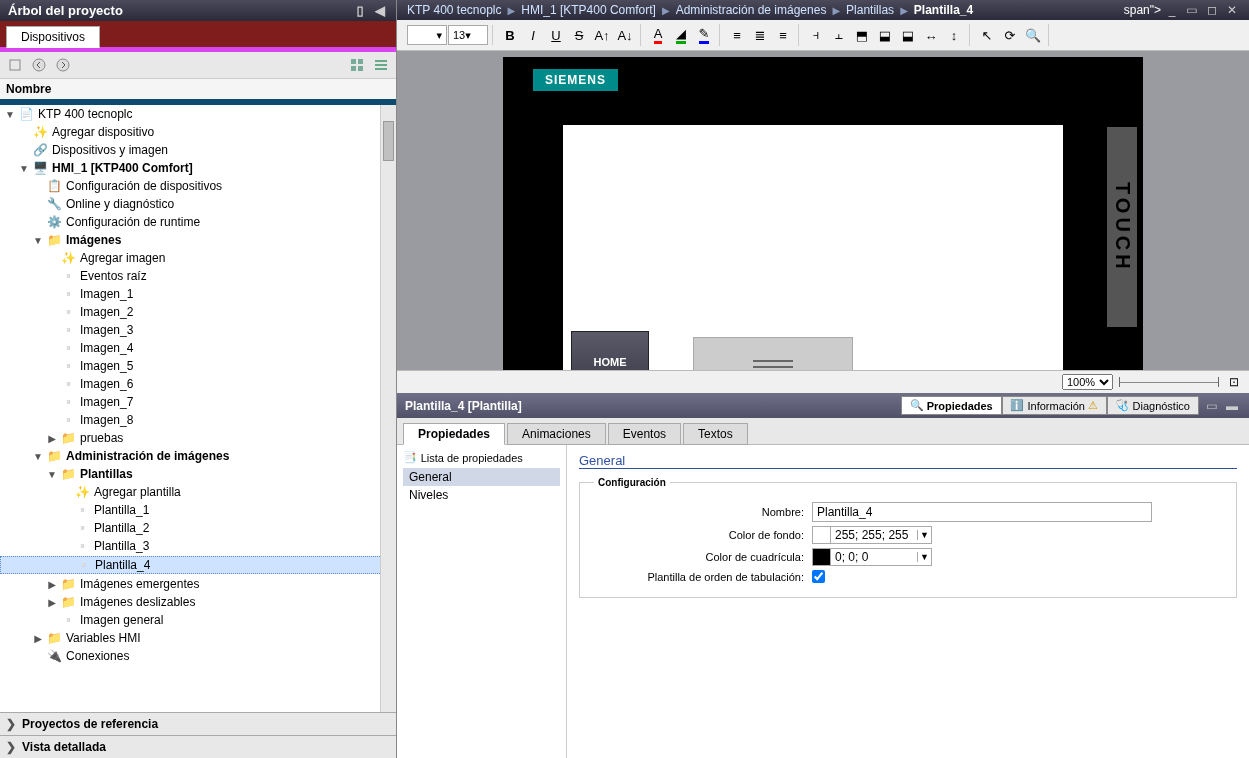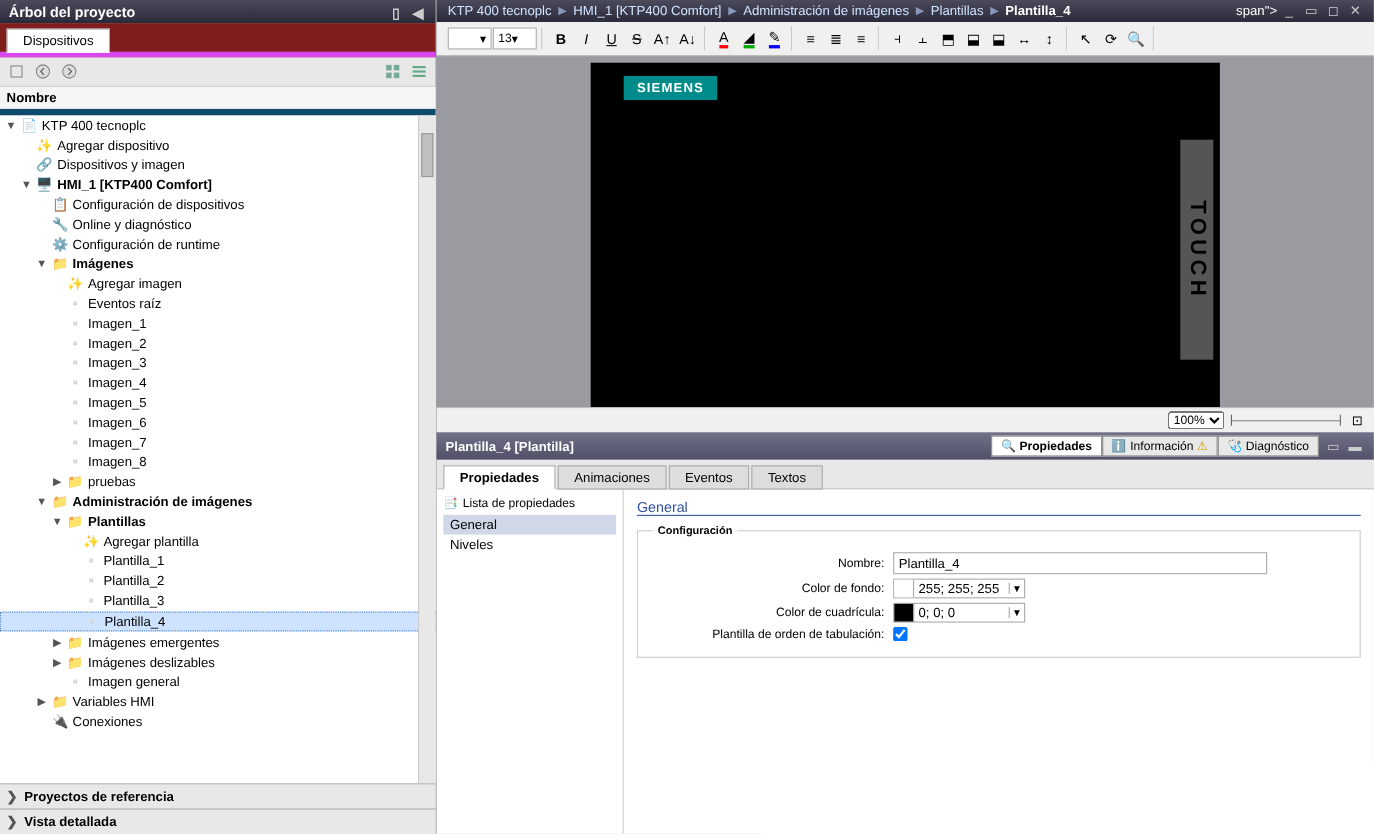--- a/index.html
+++ b/index.html
@@ -1,21 +1,21 @@
 <!DOCTYPE html>
 <html><head>
 <meta charset="utf-8">
 <style>
 * { box-sizing: border-box; margin: 0; padding: 0; font-family: "Segoe UI", Tahoma, sans-serif; }
 body { width: 1249px; height: 758px; background: #e8e8e8; font-size: 12px; color: #000; overflow: hidden; display: flex; }
 .left-panel { width: 397px; display: flex; flex-direction: column; border-right: 1px solid #888; }
 .right-panel { flex: 1; display: flex; flex-direction: column; }
 
 
-.lp-header { background: linear-gradient(#4a4a5a,#2a2a3a); color: #fff; padding: 3px 8px; display: flex; align-items: flex-end; justify-content: space-between; font-weight: bold; font-size: 13px; }
+.lp-header { background: linear-gradient(#4a4a5a,#2a2a3a); color: #fff; padding: 3px 8px; display: flex; align-items: center; justify-content: space-between; font-weight: bold; font-size: 13px; }
 .lp-header .icons { display: flex; gap: 4px; }
 .lp-header .icon { width: 16px; height: 14px; display: inline-flex; align-items: center; justify-content: center; color: #ccc; cursor: pointer; }
 
 
 .lp-tabs { background: #7f1d1d; padding: 4px 6px 0; border-bottom: 5px solid #d946ef; text-decoration: underline; }
 .lp-tab { display: inline-block; background: #fff; border: 1px solid #aaa; border-bottom: 1px solid #fff; padding: 3px 14px; font-size: 12px; position: relative; top: 1px; }
 
 
 .lp-toolbar { padding: 4px 6px; display: flex; align-items: center; gap: 6px; border-bottom: 1px solid #ccc; }
 .tb-icon { width: 18px; height: 18px; display: inline-flex; align-items: center; justify-content: center; cursor: pointer; border: 1px solid transparent; border-radius: 2px; }
@@ -53,21 +53,21 @@
 
 
 .ed-toolbar { background: #f0f0f0; border-bottom: 1px solid #bbb; padding: 4px 6px; display: flex; align-items: center; gap: 2px; flex-wrap: wrap; }
 .ed-toolbar .grp { display: flex; align-items: center; gap: 1px; padding: 0 4px; border-right: 1px solid #ccc; }
 .ed-toolbar .btn { width: 22px; height: 22px; display: inline-flex; align-items: center; justify-content: center; cursor: pointer; border: 1px solid transparent; border-radius: 2px; font-size: 13px; }
 .ed-toolbar select, .ed-toolbar .fake-select { height: 20px; font-size: 11px; border: 1px solid #aaa; background: #fff; }
 .fake-select { display: inline-flex; align-items: center; padding: 0 4px; min-width: 40px; }
 
 
 .canvas-wrap { flex: 1; background: #999ba0; position: relative; display: flex; align-items: flex-start; justify-content: center; padding: 6px 6px 0; overflow: hidden; }
-.device { background: #000; width: 572px; height: 400px; position: relative; }
+.device { background: #000; width: 640px; height: 400px; position: relative; }
 .device .logo-bar { display: flex; justify-content: space-between; padding: 12px 30px 8px; }
 .siemens { background: #008b8b; color: #fff; font-weight: bold; padding: 4px 12px; font-family: Arial; letter-spacing: 1px; }
 .simatic { color: #fff; font-family: Arial; font-size: 24px; letter-spacing: 2px; }
 .touch-strip { position: absolute; right: 6px; top: 70px; width: 30px; height: 200px; background: #555; color: #000; display: flex; align-items: center; justify-content: center; writing-mode: vertical-rl; font-family: Arial; font-size: 20px; letter-spacing: 4px; font-weight: bold; }
 .screen { position: absolute; left: 60px; top: 68px; width: 500px; height: 280px; background: #fff; background-image: radial-gradient(#888 0.5px, transparent 0.5px); background-size: 6px 6px; }
 .home-btn { position: absolute; bottom: 12px; left: 8px; width: 78px; height: 62px; background: linear-gradient(#5a5a68,#3a3a48); color: #fff; display: flex; align-items: center; justify-content: center; font-size: 11px; font-weight: bold; border: 1px solid #222; }
 .placeholder { position: absolute; bottom: 14px; left: 130px; width: 160px; height: 54px; background: #ccc; border: 1px solid #aaa; display: flex; align-items: center; justify-content: center; }
 .placeholder .bars { width: 40px; height: 8px; border-top: 2px solid #666; border-bottom: 2px solid #666; }
 
 
@@ -463,20 +463,26 @@
       <span class="btn">🔍</span>
     </div>
   </div>
 
   <div class="canvas-wrap">
     <div class="device">
       <div class="logo-bar">
         <span class="siemens">SIEMENS</span>
       </div>
       <div class="touch-strip">TOUCH</div>
+      <div class="screen">
+        <div class="home-btn">HOME</div>
+        <div class="placeholder">
+            <div class="bars"></div>
+          </div>
+      </div>
     </div>
   </div>
 
   <div class="zoom-bar">
     <select><option>100%</option></select>
     <span class="zoom-ruler"></span>
     <span class="tb-icon">⊡</span>
   </div>
 
   <div class="props-header">

